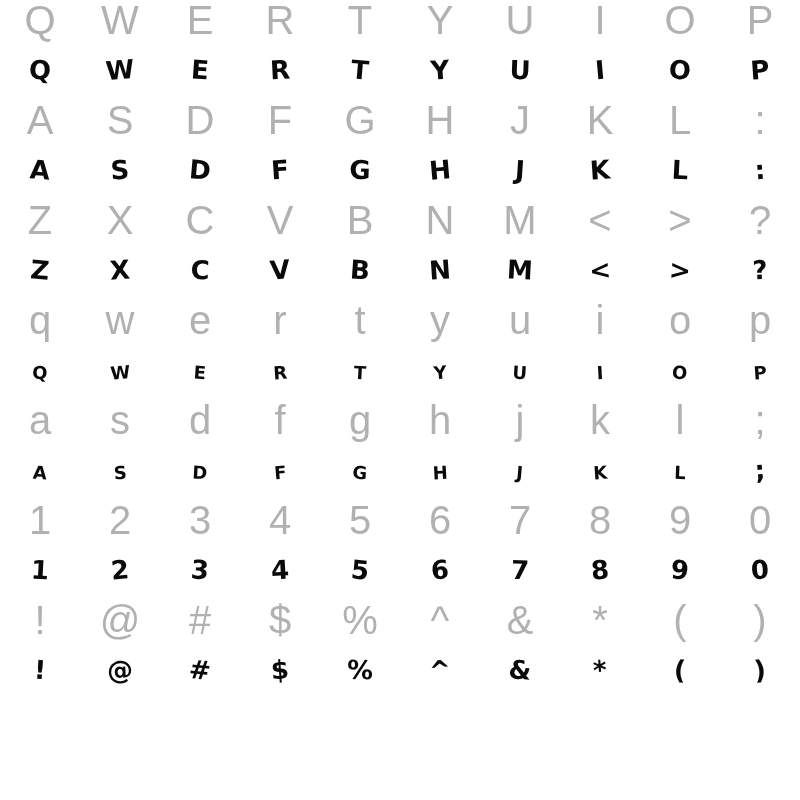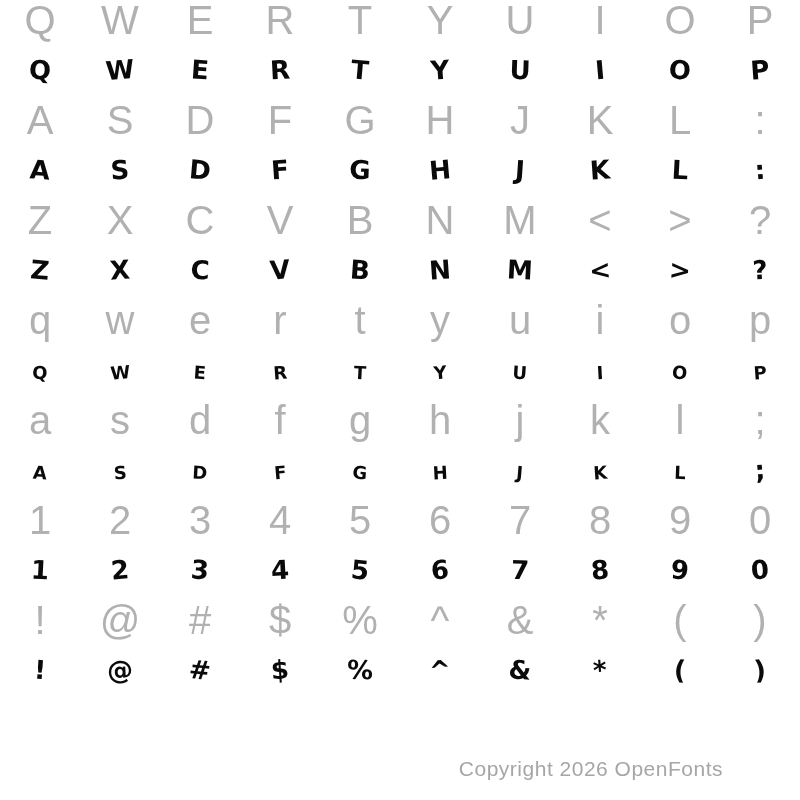--- a/index.html
+++ b/index.html
@@ -231,14 +231,13 @@
         <span class="glyph-cell" style="transform: rotate(5deg);">#</span>
         <span class="glyph-cell" style="transform: rotate(-4deg);">$</span>
         <span class="glyph-cell" style="transform: rotate(2deg);">%</span>
         <span class="glyph-cell" style="transform: rotate(-5deg);">^</span>
         <span class="glyph-cell" style="transform: rotate(4deg);">&amp;</span>
         <span class="glyph-cell" style="transform: rotate(-4deg);">*</span>
         <span class="glyph-cell" style="transform: rotate(3deg);">(</span>
         <span class="glyph-cell" style="transform: rotate(-5deg);">)</span>
       </div>
     </div>
-  <div class="footer-copyright">Copyright 2026 OpenFonts</div>
 </div>
 
 </body></html>

